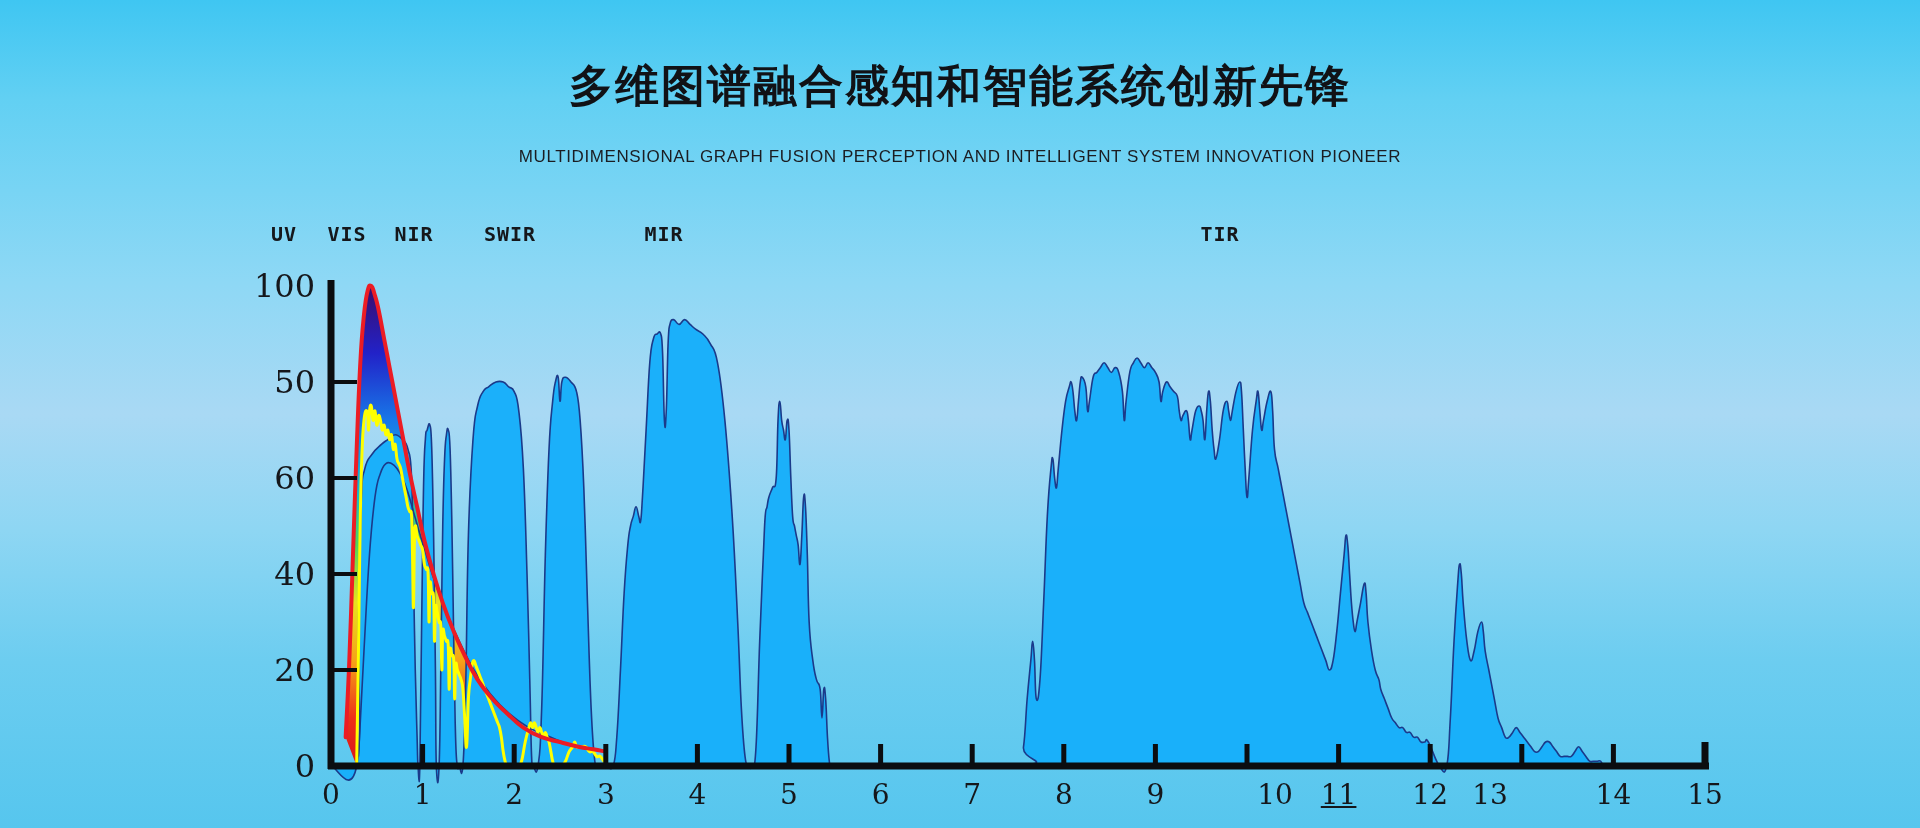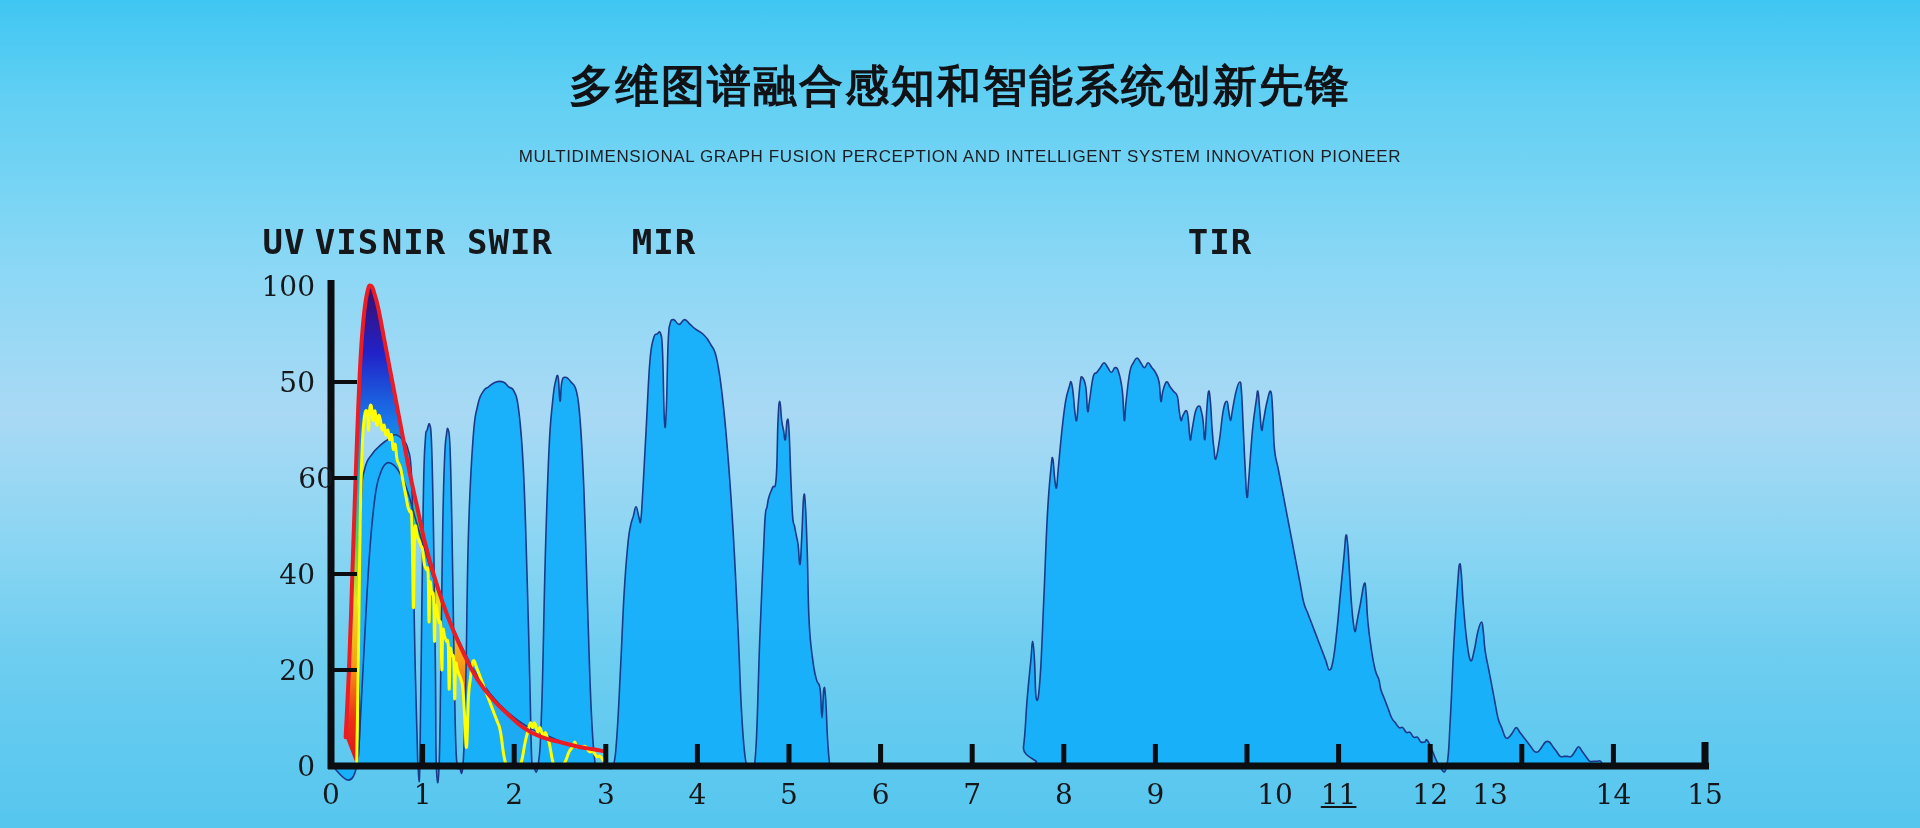--- a/index.html
+++ b/index.html
@@ -53,30 +53,30 @@
   }
   #plot {
     position: absolute;
     left: 0;
     top: 0;
   }
   .band-label {
     position: absolute;
     font-family: "DejaVu Sans Mono", "Liberation Mono", monospace;
     font-weight: bold;
-    font-size: 34px;
+    font-size: 20px;
     color: #15171b;
     letter-spacing: 1px;
     white-space: nowrap;
     transform: translateX(-50%);
   }
   .tick-label-y {
     position: absolute;
     font-family: "DejaVu Serif", "Liberation Serif", serif;
-    font-size: 28px;
+    font-size: 32px;
     color: #15171b;
     text-align: right;
     transform: translate(-100%, -50%);
   }
   .tick-label-x {
     position: absolute;
     font-family: "DejaVu Serif", "Liberation Serif", serif;
     font-size: 28px;
     color: #15171b;
     transform: translate(-50%, 0);
@@ -150,21 +150,21 @@
       <div class="band-label" style="left: 284px; top: 222px;">UV</div>
       <div class="band-label" style="left: 347px; top: 222px;">VIS</div>
       <div class="band-label" style="left: 414px; top: 222px;">NIR</div>
       <div class="band-label" style="left: 510px; top: 222px;">SWIR</div>
       <div class="band-label" style="left: 658px; top: 222px; margin-left: 6px;">MIR</div>
       <div class="band-label" style="left: 1220px; top: 222px;">TIR</div>
     </div>
   <div id="ytick-labels">
       <div class="tick-label-y" style="left: 315px; top: 286px;">100</div>
       <div class="tick-label-y" style="left: 315px; top: 382px;">50</div>
-      <div class="tick-label-y" style="left: 334px; top: 478px; text-align: center;">60</div>
+      <div class="tick-label-y" style="left: 315px; top: 478px; text-align: center;">60</div>
       <div class="tick-label-y" style="left: 315px; top: 574px;">40</div>
       <div class="tick-label-y" style="left: 315px; top: 670px;">20</div>
       <div class="tick-label-y" style="left: 315px; top: 766px;">0</div>
     </div>
   <div id="xtick-labels">
       <div class="tick-label-x" style="left: 331px; top: 778px;">0</div>
       <div class="tick-label-x" style="left: 422.6px; top: 778px;">1</div>
       <div class="tick-label-x" style="left: 514.2px; top: 778px;">2</div>
       <div class="tick-label-x" style="left: 605.8px; top: 778px;">3</div>
       <div class="tick-label-x" style="left: 697.4px; top: 778px;">4</div>

